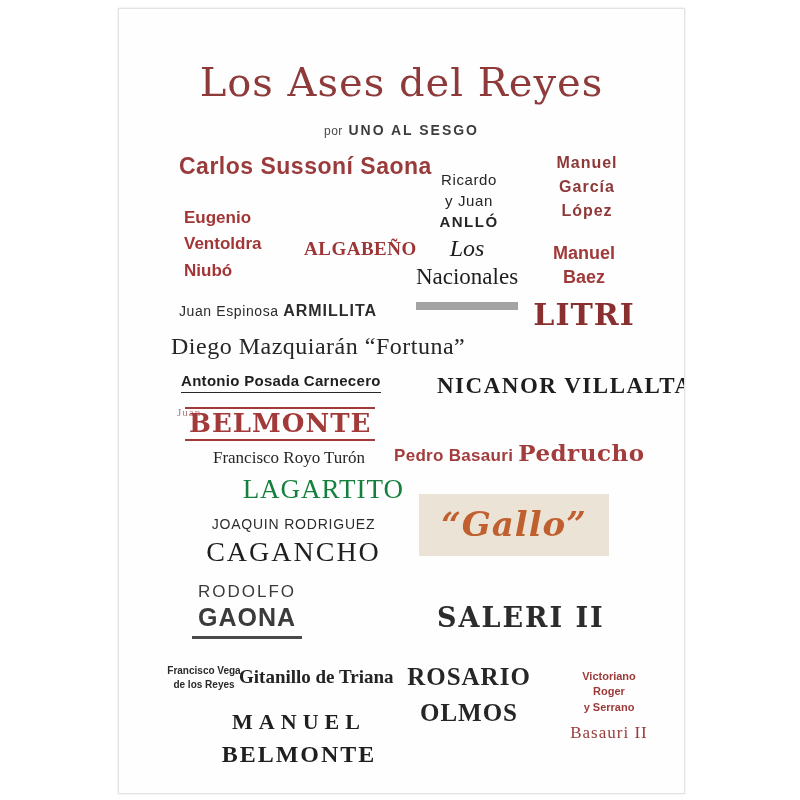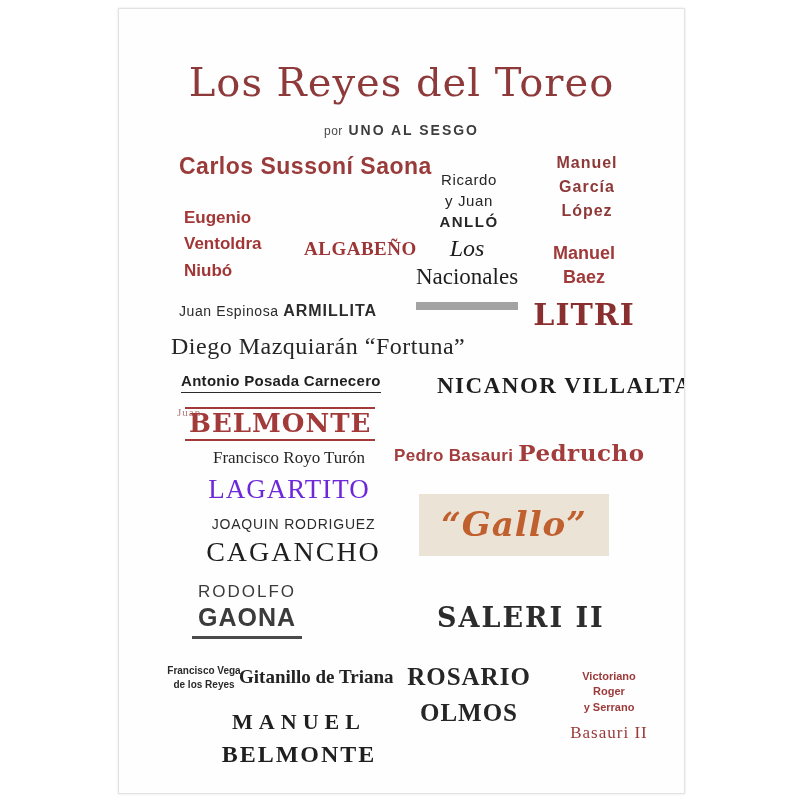--- a/index.html
+++ b/index.html
@@ -205,22 +205,23 @@
     width: 230px;
     font-family: "Liberation Serif", serif;
     font-size: 17px;
     color: #262626;
   }
   .n-lagartito {
     left: 55px; top: 466px;
     width: 230px;
     font-family: "Liberation Serif", serif;
     font-size: 27px;
-    color: #6d28d9;
-    letter-spacing: 1px;
+    color: #15803d;
+    letter-spacing: 1px;
+    text-align: right;
   }
   .n-pedrucho {
     left: 275px; top: 432px;
     font-family: "Liberation Sans", sans-serif;
     font-weight: bold;
     font-size: 17px;
     color: #a33c3c;
     letter-spacing: 0.3px;
   }
   .n-pedrucho .big {
@@ -346,21 +347,21 @@
   .n-manuelbelmonte .l2 {
     font-size: 24px;
     letter-spacing: 2px;
   }
 </style>
 </head>
 <body>
 
 <div id="cover">
 
-  <div class="item title">Los Reyes del Toreo</div>
+  <div class="item title">Los Ases del Reyes</div>
 
   <div class="item byline">
     <span class="small">por</span>
     <span class="big">UNO AL SESGO</span>
   </div>
 
   <div class="item n-sussoni">Carlos Sussoní Saona</div>
 
   <div class="item n-ventoldra">
     <div>Eugenio</div>

